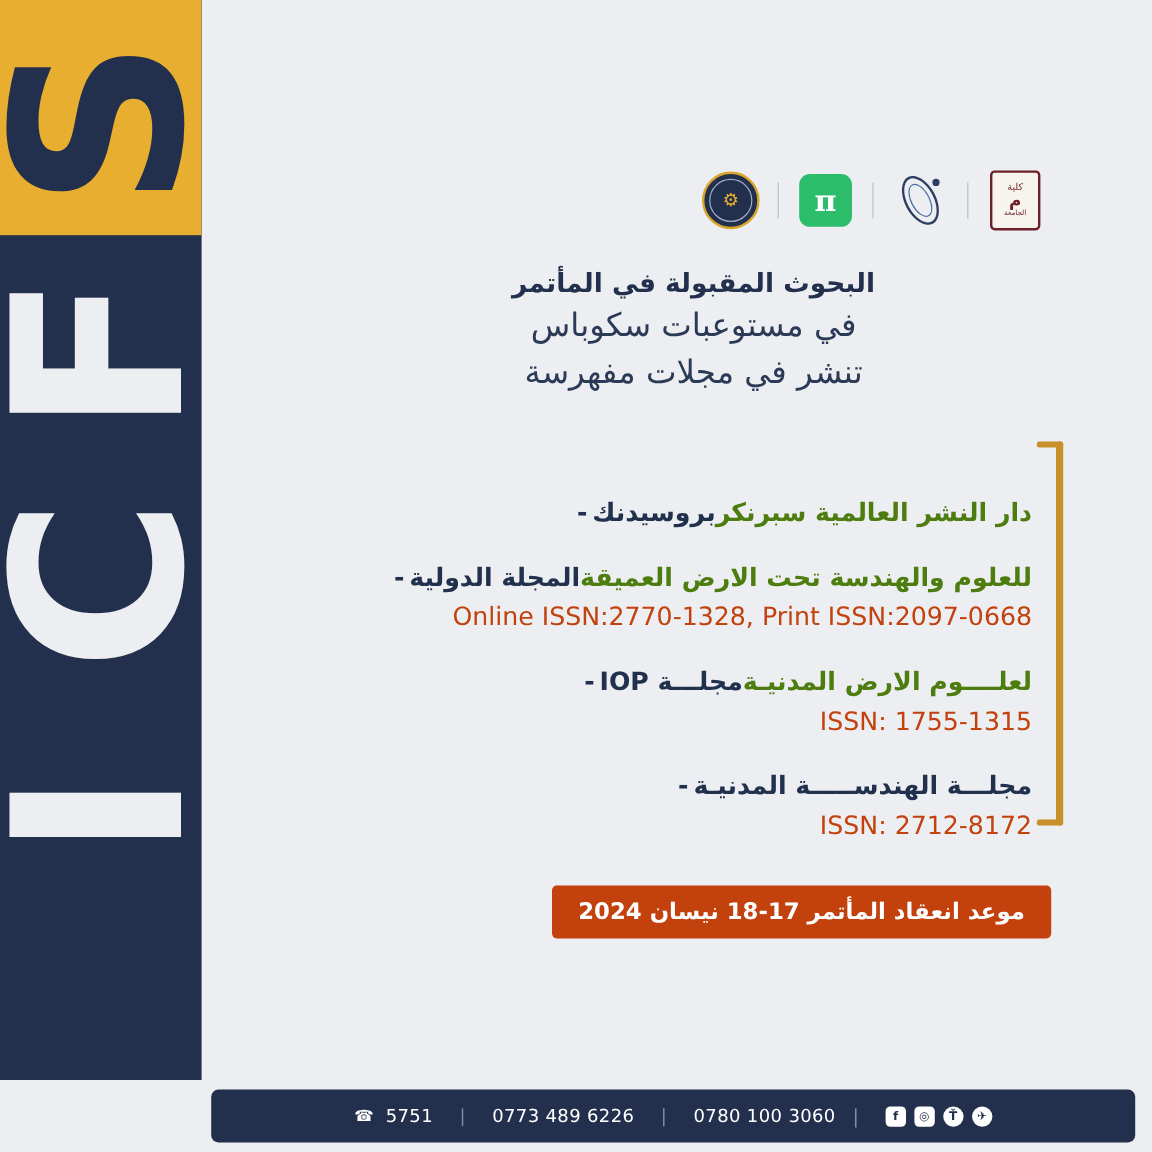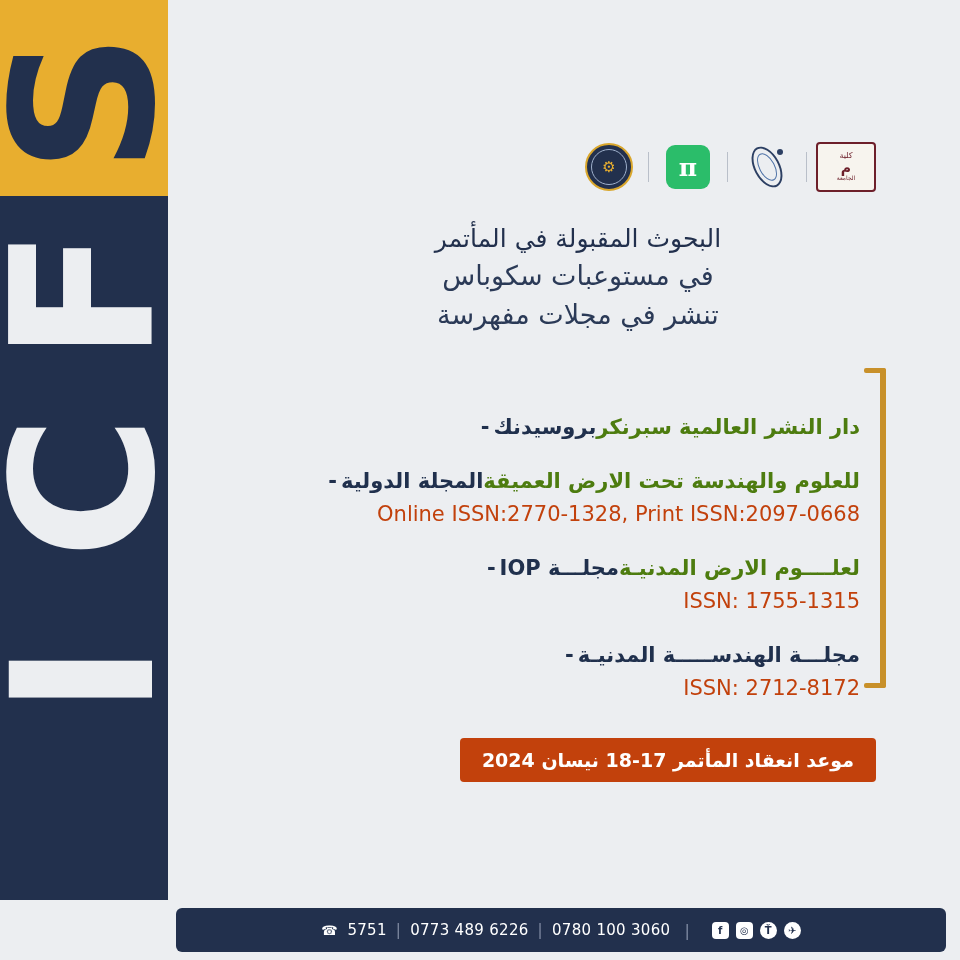--- a/index.html
+++ b/index.html
@@ -123,21 +123,21 @@
     transform: rotate(-28deg);
   }
   .ellipse-logo .dot {
     position: absolute;
     width: 6px; height: 6px; border-radius: 50%;
     background: #2c3f63;
     top: 6px; right: 8px;
   }
 
   .crest {
-    width: 60px; height: 50px;
+    width: 42px; height: 50px;
     border: 2px solid #6d1f2a;
     border-radius: 4px;
     background: #f7f4ee;
     display: flex; flex-direction: column;
     align-items: center; justify-content: center;
     color: #6d1f2a;
     line-height: 1.05;
     padding: 2px 0;
   }
   .crest .c-top { font-size: 8px; }
@@ -146,22 +146,22 @@
 
   
   .headings {
     position: absolute;
     top: 222px; right: 72px;
     width: 620px;
     text-align: center;
     color: #22304d;
   }
   .h-main {
-    font-size: 25px;
-    font-weight: normal;
+    font-size: 22px;
+    font-weight: bold;
     line-height: 1.35;
     letter-spacing: 0px;
   }
   .h-sub {
     font-size: 27px;
     font-weight: normal;
     line-height: 1.45;
     color: #2b3a57;
   }
 
@@ -246,21 +246,21 @@
     background: #22304d;
     border-radius: 6px;
     display: flex;
     align-items: center;
     justify-content: center;
     gap: 10px;
     direction: ltr;
     color: #ffffff;
   }
   .phones {
-    display: flex; align-items: center; gap: 9px;
+    display: flex; align-items: center; gap: 22px;
     font-size: 15px;
     letter-spacing: .3px;
   }
   .phones .sep { color: #7f8aa3; }
   .phone-icon { font-size: 13px; color: #ffffff; }
   .socials {
     display: flex; align-items: center; gap: 7px;
     margin-left: 8px;
   }
   .soc {

